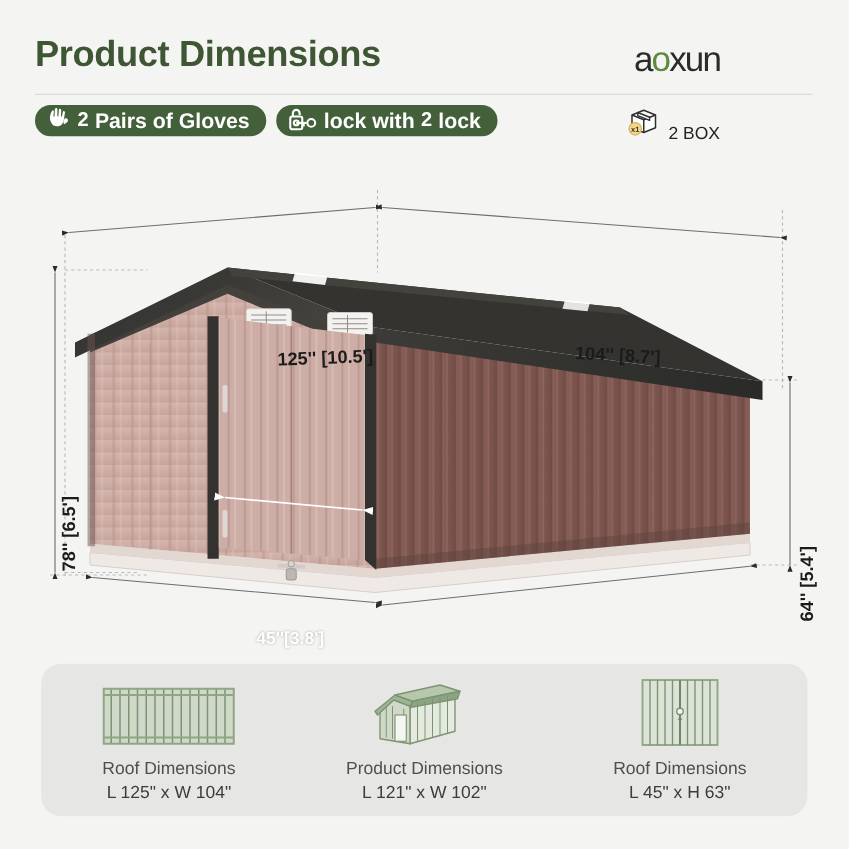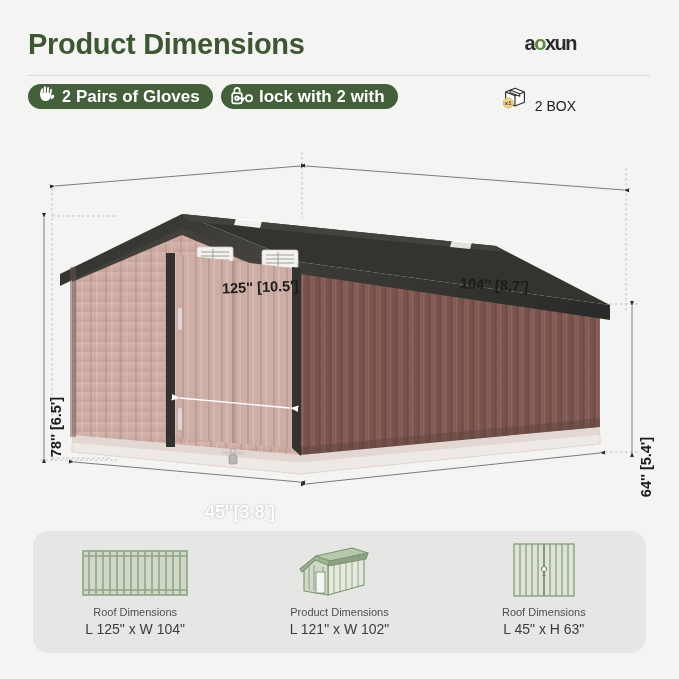--- a/index.html
+++ b/index.html
@@ -13,21 +13,21 @@
 
   
   .header{position:absolute;left:0;top:4px;width:606px;height:122px;}
   .title{
     position:absolute;left:28px;top:24px;
     font-size:29px;font-weight:bold;color:#3e5634;
     letter-spacing:-0.3px;
   }
   .logo{
     position:absolute;right:30px;top:28px;
-    font-size:20px;font-weight:bold;color:#2b2b2b;
+    font-size:28px;font-weight:normal;color:#2b2b2b;
     letter-spacing:-1.5px;
   }
   .logo .g{color:#5f8a42;}
   .hdr-rule{
     position:absolute;left:28px;top:71px;width:622px;height:1px;
     background:#dcdcda;
   }
 
   .pill{
     position:absolute;top:80px;height:25px;
@@ -58,40 +58,40 @@
     white-space:nowrap;
     font-family:"Liberation Sans", sans-serif;
   }
   #lbl-roof-len{left:222px;top:157px;transform:rotate(-2.2deg);}
   #lbl-roof-wid{left:460px;top:155px;transform:rotate(3deg);}
   #lbl-height-left{left:26px;top:297px;transform:rotate(-90deg);transform-origin:center;}
   #lbl-height-right{left:616px;top:337px;transform:rotate(-90deg);transform-origin:center;}
   #lbl-base-len{left:134px;top:473px;transform:rotate(-2.4deg);}
   #lbl-base-wid{left:471px;top:481px;transform:rotate(6deg);}
   #lbl-door{
-    left:205px;top:380px;color:#ffffff;font-size:18px;font-weight:bold;
+    left:205px;top:380px;color:#ffffff;font-size:14px;font-weight:bold;
     text-shadow:0 0 2px rgba(90,70,70,.45);
   }
 
   
   .card{
     position:absolute;left:33px;top:531px;width:613px;height:122px;
     background:#e6e7e5;border-radius:16px;
   }
   .cells{
     position:absolute;left:0;top:0;width:613px;height:122px;
     display:flex;
   }
   .cell{
     flex:1;display:flex;flex-direction:column;align-items:center;
     padding-top:10px;
   }
   .cell .glyph{height:58px;display:flex;align-items:flex-end;justify-content:center;}
   .cell .cap{
-    margin-top:7px;font-size:11px;color:#4e4e4e;
+    margin-top:7px;font-size:14px;color:#4e4e4e;
     font-family:"Liberation Sans", sans-serif;
   }
   .cell .val{
     margin-top:3px;font-size:14px;color:#3c3c3c;
     font-family:"Liberation Sans", sans-serif;
   }
 </style>
 </head>
 <body>
 
@@ -126,21 +126,21 @@
           <path d="M4.3 7.2 V4.6 a2.7 2.7 0 0 1 5.4 0 V6.0"></path>
         </g>
         <circle cx="7" cy="12.3" r="1.9" fill="none" stroke="#ffffff" stroke-width="1.7"></circle>
         <rect x="7" y="11.5" width="8.2" height="1.7" fill="#ffffff"></rect>
         <rect x="12.2" y="12.8" width="1.6" height="2.3" fill="#ffffff"></rect>
         <circle cx="19" cy="12.3" r="3.1" fill="none" stroke="#ffffff" stroke-width="1.7"></circle>
       </svg>
     </span>
     <span class="txt">lock with</span>
     <span class="num">2</span>
-    <span class="txt">with</span>
+    <span class="txt">lock</span>
   </div>
 
   <div class="boxbadge">
     <span>
       <svg width="28" height="26" viewBox="0 0 28 26">
         <g stroke="#2f2f2f" stroke-width="1.2" fill="#ffffff" stroke-linejoin="round">
           <path d="M14 3.2 L23.4 7.0 L23.4 17.2 L14 21.0 L4.6 17.2 L4.6 7.0 Z"></path>
           <path d="M4.6 7.0 L14 10.8 L23.4 7.0"></path>
           <path d="M14 10.8 L14 21.0"></path>
         </g>

